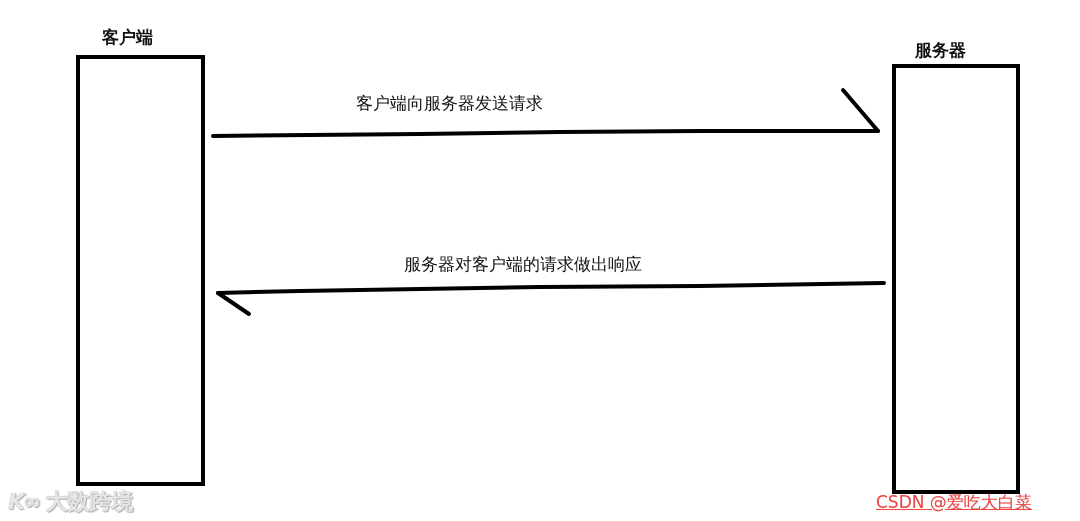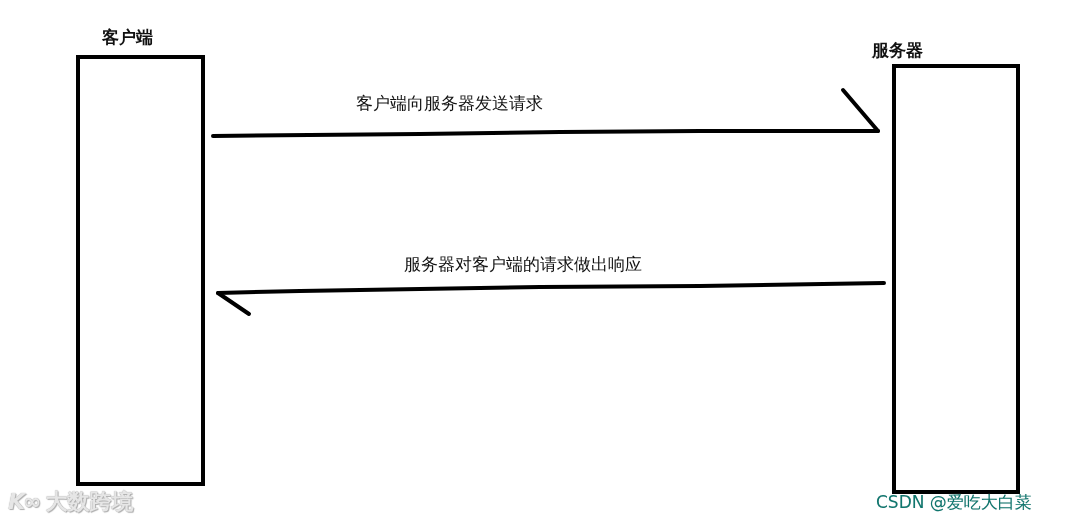--- a/index.html
+++ b/index.html
@@ -5,30 +5,30 @@
   html, body { margin: 0; padding: 0; background: #ffffff; }
   body { width: 1080px; height: 521px; position: relative; overflow: hidden;
          font-family: "DejaVu Sans", "Liberation Sans", sans-serif; }
   .box { position: absolute; border: 4px solid #000; box-sizing: border-box; background: #fff; }
   .box-title { position: absolute; font-weight: bold; font-size: 17px; color: #111; white-space: nowrap; }
   .msg { position: absolute; font-size: 17px; color: #111; white-space: nowrap; margin-left: 32px; }
   svg.arrows { position: absolute; left: 0; top: 0; }
   .wm-left { position: absolute; left: 8px; top: 487px; font-size: 22px; color: #e6e6e6;
              font-weight: bold; text-shadow: 0 0 1px #9a9a9a, 1px 1px 1px #b0b0b0; white-space: nowrap; }
   .wm-logo { font-style: italic; letter-spacing: -2px; margin-right: 6px; }
-  .wm-right { position: absolute; left: 876px; top: 491px; font-size: 17px; color: #0f766e;
-              text-shadow: 0 0 1px #e0e0e0; white-space: nowrap; }
+  .wm-right { position: absolute; left: 876px; top: 491px; font-size: 17px; color: #ef4444;
+              text-shadow: 0 0 1px #e0e0e0; white-space: nowrap; text-decoration: underline; }
 </style>
 </head>
 <body>
 
 <div class="box-title" style="left:102px; top:26px;">客户端</div>
 <div class="box" style="left:76px; top:55px; width:129px; height:431px;"></div>
 
-<div class="box-title" style="left:872px; top:39px;">服务器</div>
+<div class="box-title" style="left:915px; top:39px;">服务器</div>
 <div class="box" style="left:892px; top:64px; width:128px; height:430px;"></div>
 
 <svg class="arrows" width="1080" height="521">
   <g stroke="#000" stroke-width="4" stroke-linecap="round" fill="none">
     <polyline points="213,136 420,134 560,132 700,131 878,131"></polyline>
     <line x1="878" y1="131" x2="843" y2="90"></line>
   </g>
   <g stroke="#000" stroke-width="4" stroke-linecap="round" fill="none">
     <polyline points="884,283 700,286 540,287 420,289 300,291 218,293"></polyline>
     <line x1="218" y1="293" x2="249" y2="314"></line>

